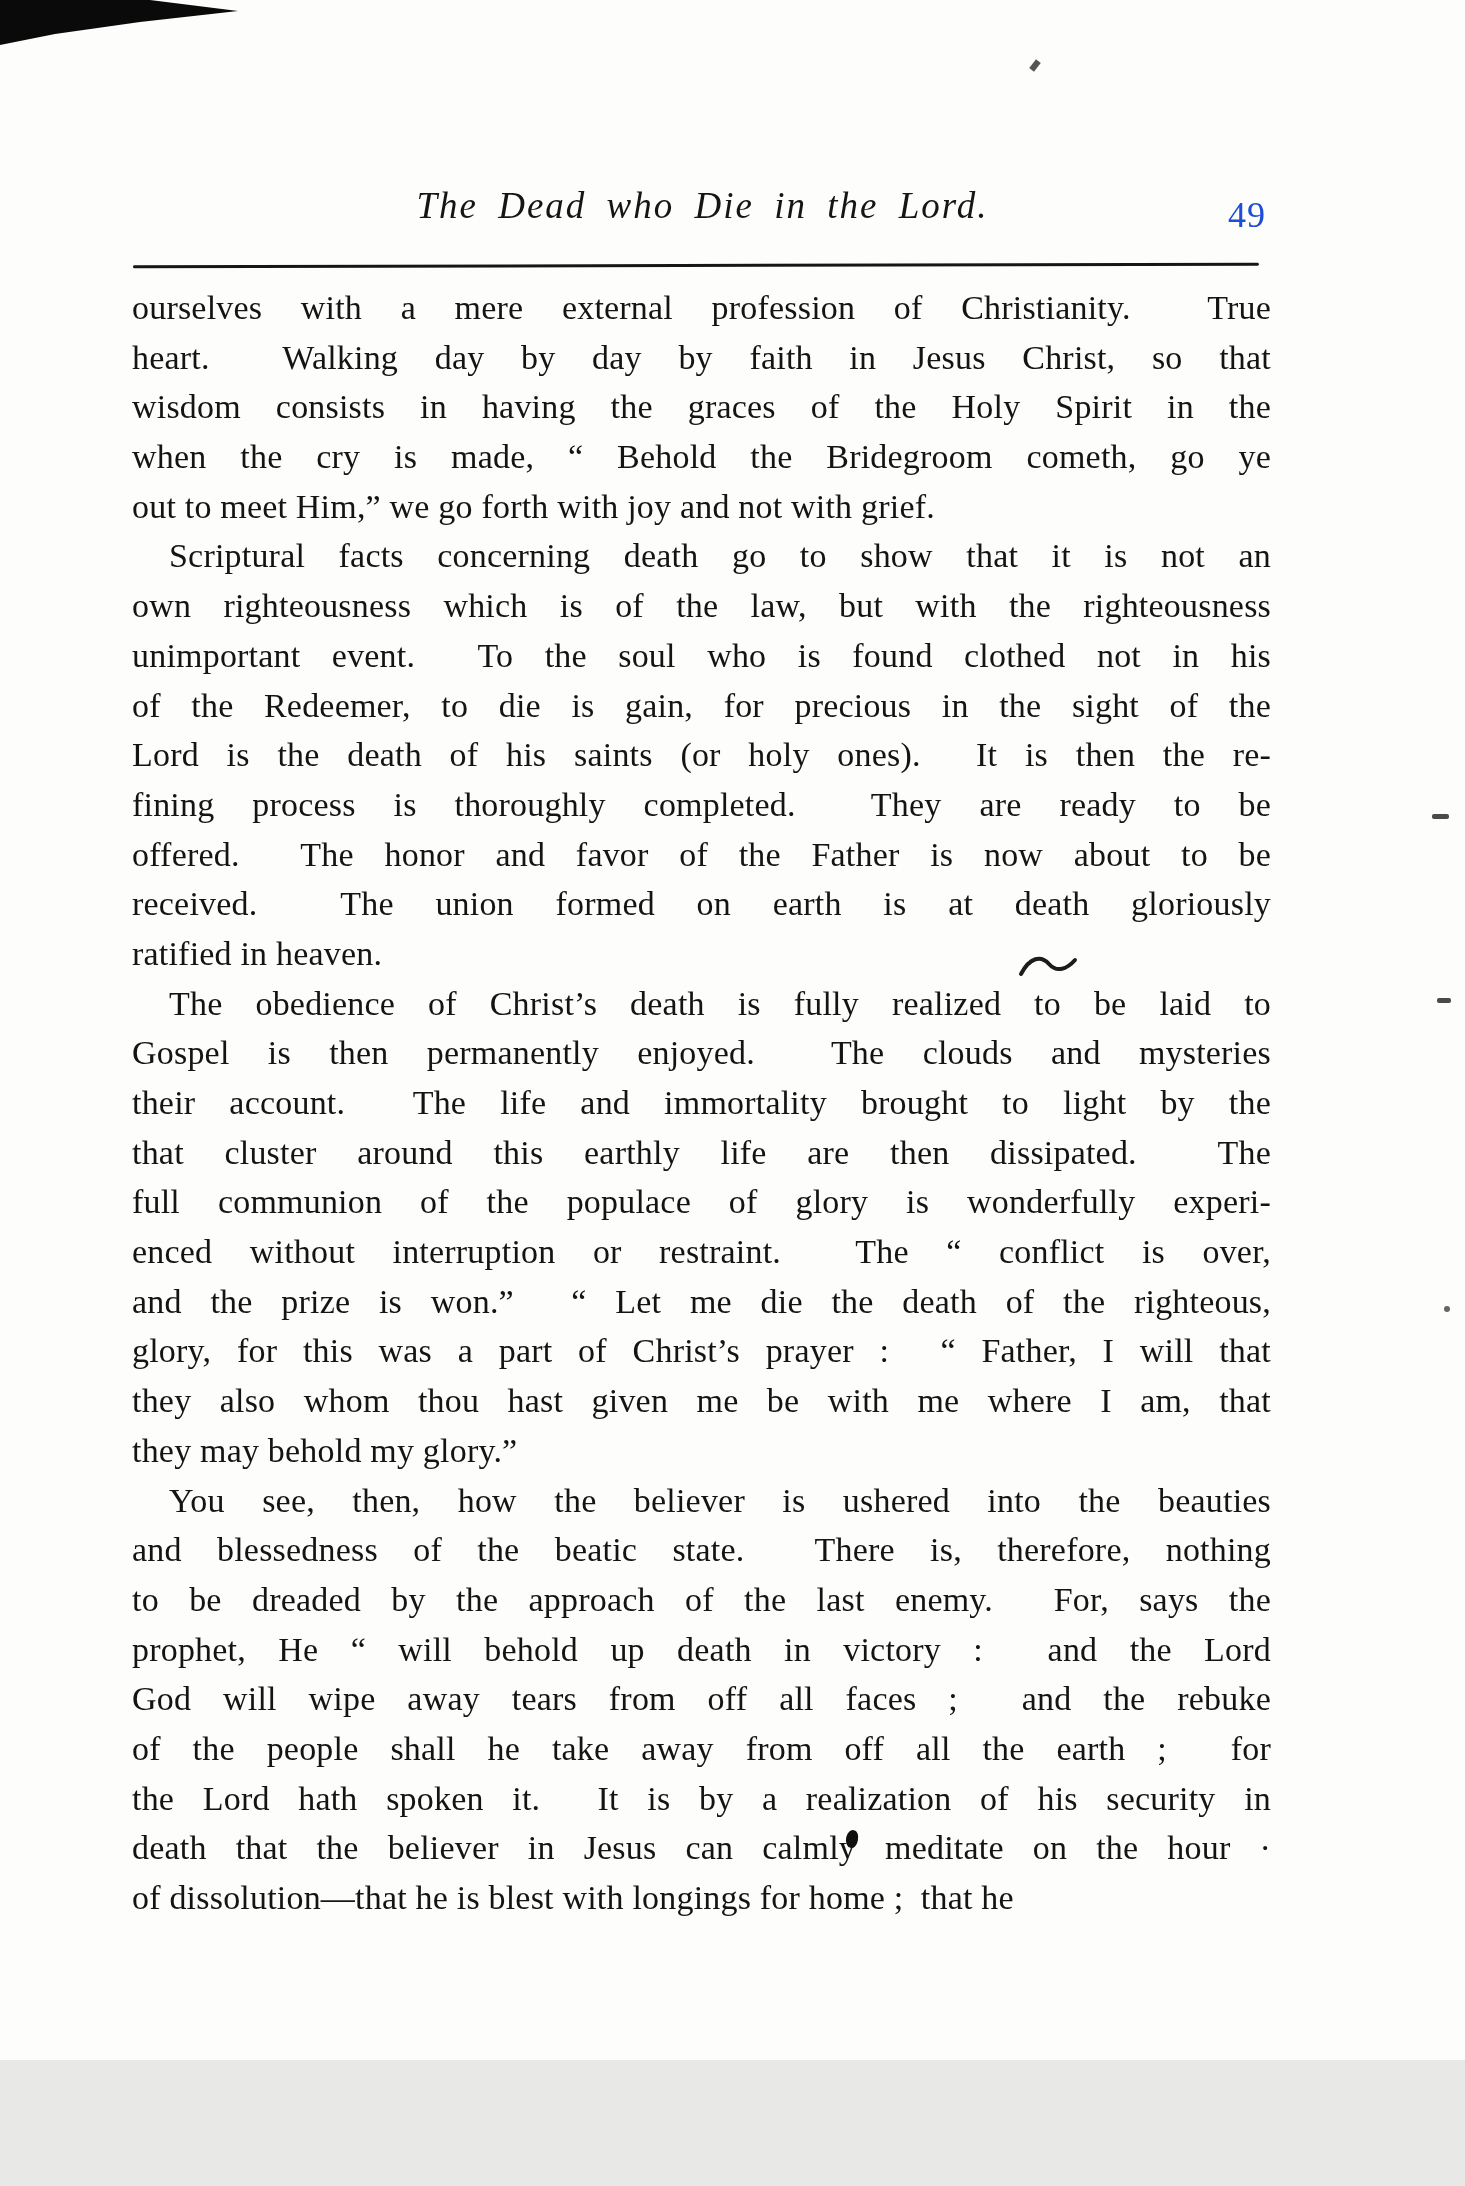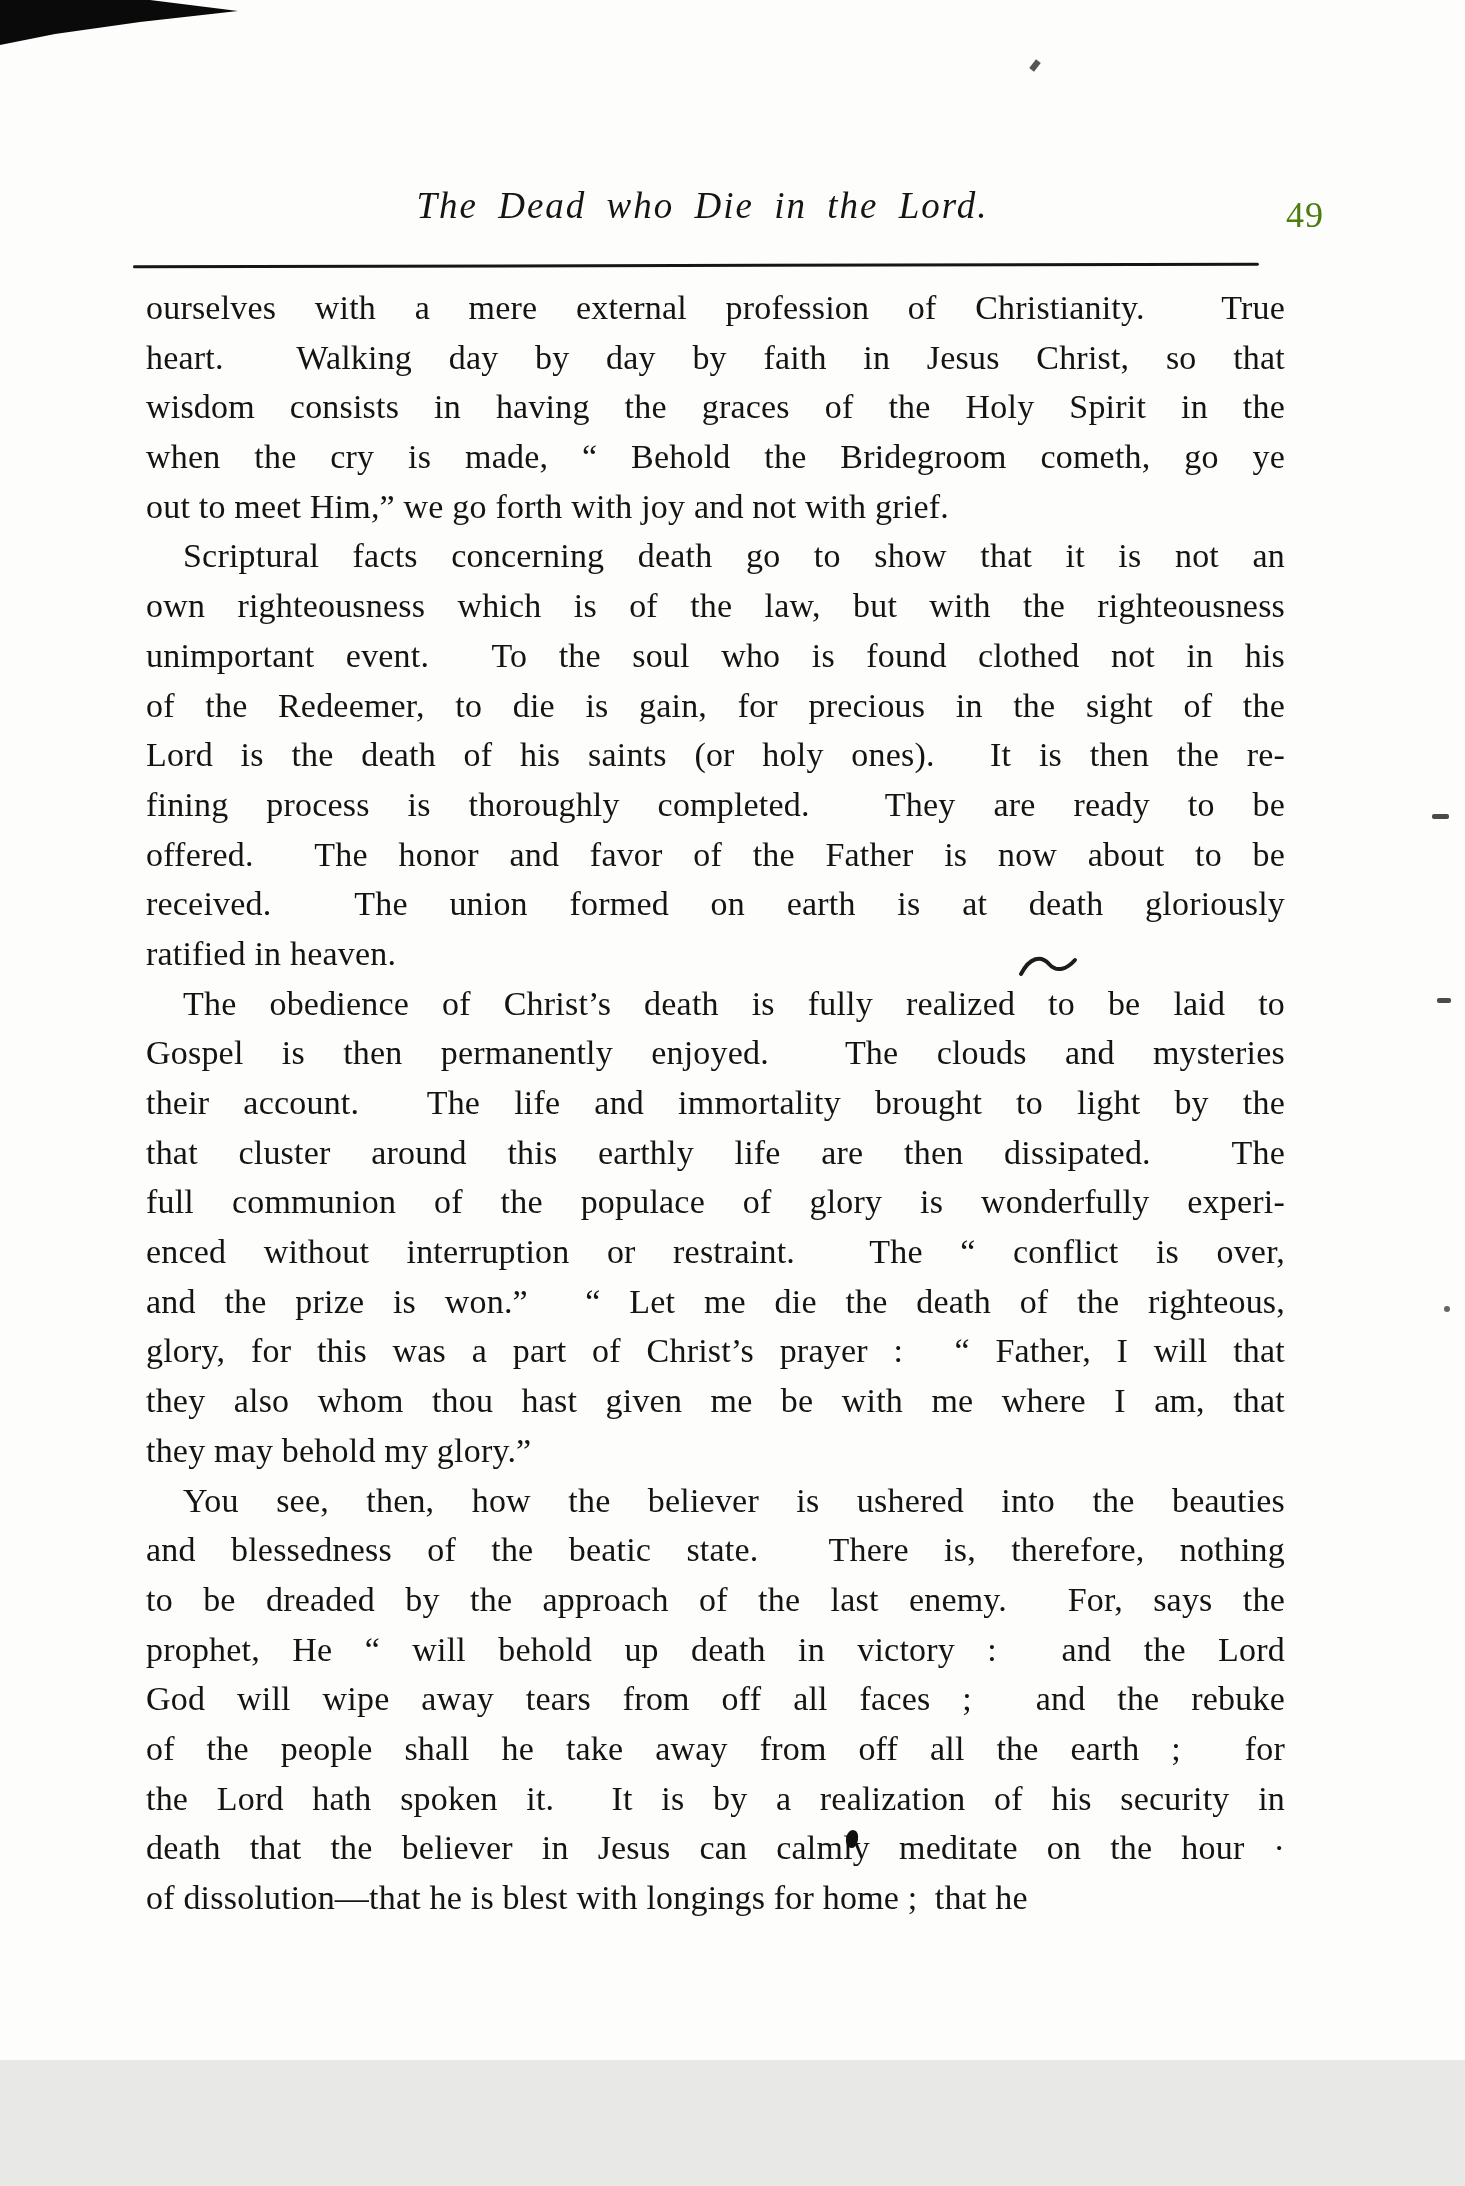--- a/index.html
+++ b/index.html
@@ -29,41 +29,41 @@
     text-align: center;
     font-style: italic;
     font-size: 37px;
     letter-spacing: 2px;
     word-spacing: 9px;
     color: #151515;
   }
   .page-number {
     position: absolute;
     top: 10px;
-    left: 1153px;
+    left: 1095px;
     font-size: 36px;
     letter-spacing: 1px;
-    color: #4d7c0f;
+    color: #1d4ed8;
   }
   .header-rule {
     position: absolute;
     top: 264px;
     left: 133px;
     width: 1126px;
     height: 3px;
     background: #161616;
     border-radius: 2px;
     transform: rotate(-0.12deg);
   }
 
   
   .page-body {
     position: absolute;
     top: 283px;
-    left: 146px;
+    left: 132px;
     width: 1139px;
     font-size: 34px;
     line-height: 49.7px;
     letter-spacing: 0.2px;
   }
   .line {
     white-space: pre-wrap;
     text-align: justify;
     text-align-last: justify;
     height: 49.7px;

